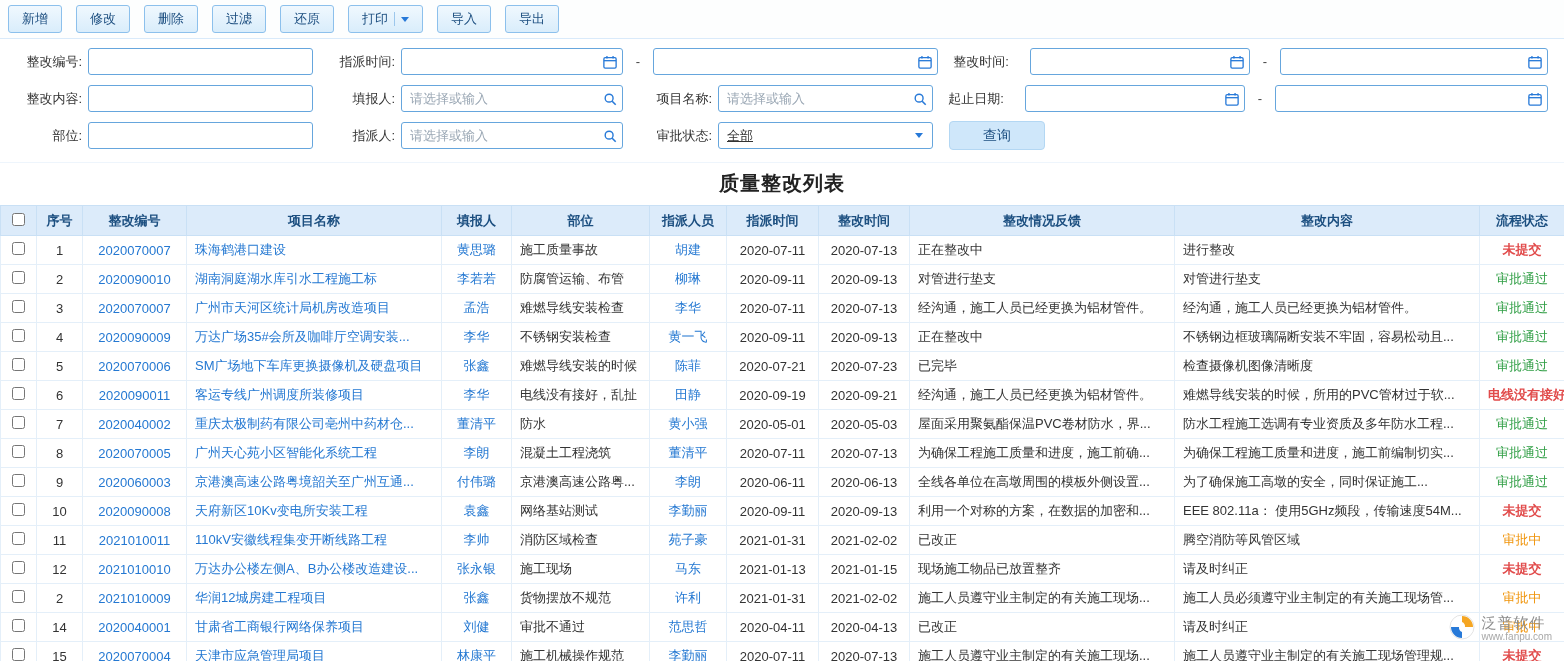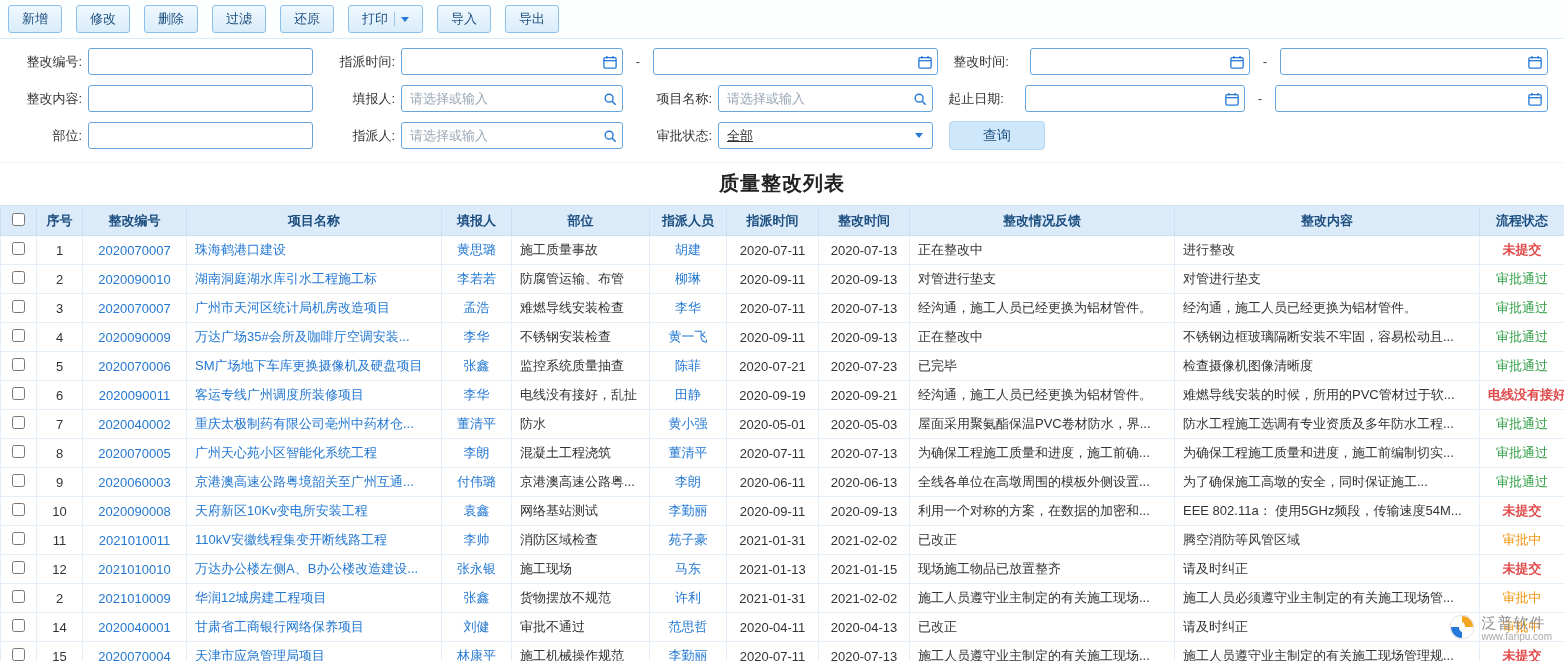--- a/index.html
+++ b/index.html
@@ -312,21 +312,21 @@
     <td>正在整改中</td>
     <td>不锈钢边框玻璃隔断安装不牢固，容易松动且...</td>
     <td class="c-center"><span class="st-green">审批通过</span></td>
   </tr>
       <tr>
     <td class="c-center"><input type="checkbox" style=""></td>
     <td class="c-center">5</td>
     <td class="c-center"><span class="link">2020070006</span></td>
     <td><span class="link">SM广场地下车库更换摄像机及硬盘项目</span></td>
     <td class="c-center"><span class="link">张鑫</span></td>
-    <td>监控系统质量抽查</td>
+    <td>难燃导线安装的时候</td>
     <td class="c-center"><span class="link">陈菲</span></td>
     <td class="c-center">2020-07-21</td>
     <td class="c-center">2020-07-23</td>
     <td>已完毕</td>
     <td>检查摄像机图像清晰度</td>
     <td class="c-center"><span class="st-green">审批通过</span></td>
   </tr>
       <tr>
     <td class="c-center"><input type="checkbox" style=""></td>
     <td class="c-center">6</td>

